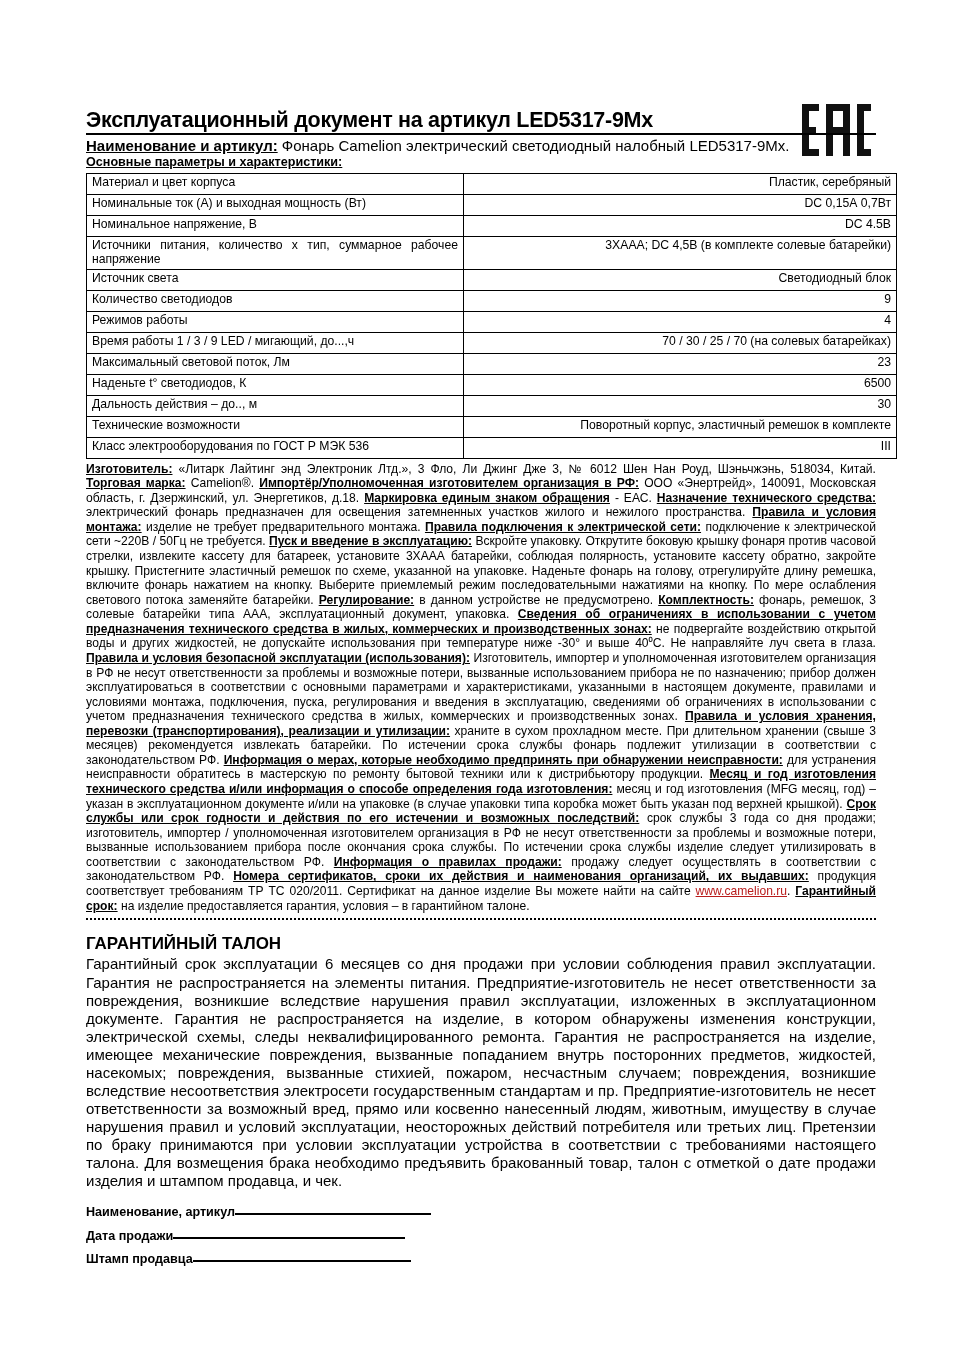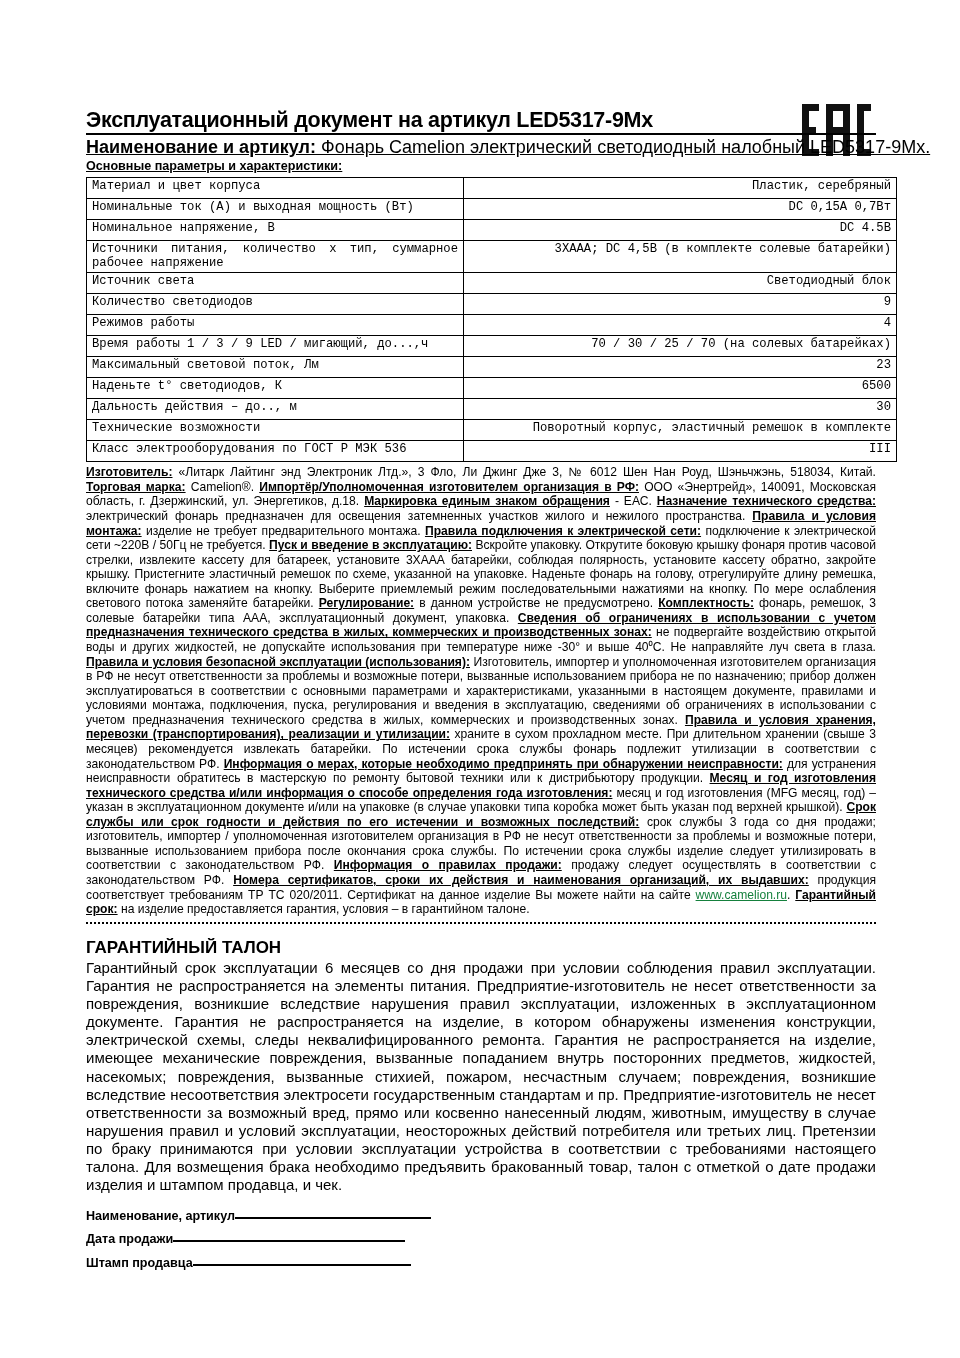--- a/index.html
+++ b/index.html
@@ -44,25 +44,24 @@
     font-weight: bold;
     letter-spacing: -0.3px;
     line-height: 1.12;
     margin: 0;
     padding-bottom: 1px;
     border-bottom: 2.5px solid #000;
     white-space: nowrap;
   }
 
   .name-line {
-    font-size: 18px;
+    font-size: 15px;
     line-height: 1.22;
     margin-top: 2px;
     white-space: nowrap;
-    text-decoration: underline;
   }
   .name-line .lbl {
     font-weight: bold;
     text-decoration: underline;
     text-underline-offset: 1px;
   }
   .params-head {
     font-size: 12.6px;
     font-weight: bold;
     text-decoration: underline;
@@ -78,42 +77,41 @@
     width: 790px;
     table-layout: fixed;
     font-size: 12.2px;
   }
   table.specs td {
     border: 1px solid #000;
     padding: 1px 5px 2px 5px;
     vertical-align: top;
     line-height: 1.17;
     height: 17px;
-    font-family: Liberation Mono, monospace;
   }
   table.specs td.k { width: 366px; }
   table.specs td.v { width: 422px; text-align: right; }
   td.just { text-align: justify; text-align-last: justify; }
   td.just.last2 { text-align-last: left; margin-left: 32px; }
 
   
   .body-block {
     font-size: 12.1px;
     line-height: 1.205;
     text-align: justify;
     margin-top: 3px;
     hyphens: none;
   }
   .body-block b {
     font-weight: bold;
     text-decoration: underline;
     text-underline-offset: 1px;
   }
   .body-block a {
-    color: #15803d;
+    color: #b91c1c;
     text-decoration: underline;
   }
 
   .dotted-rule {
     margin-top: 5px;
     margin-bottom: 8px;
     height: 6px;
     border-top: 2px dotted #000;
     width: 100%;
   }

